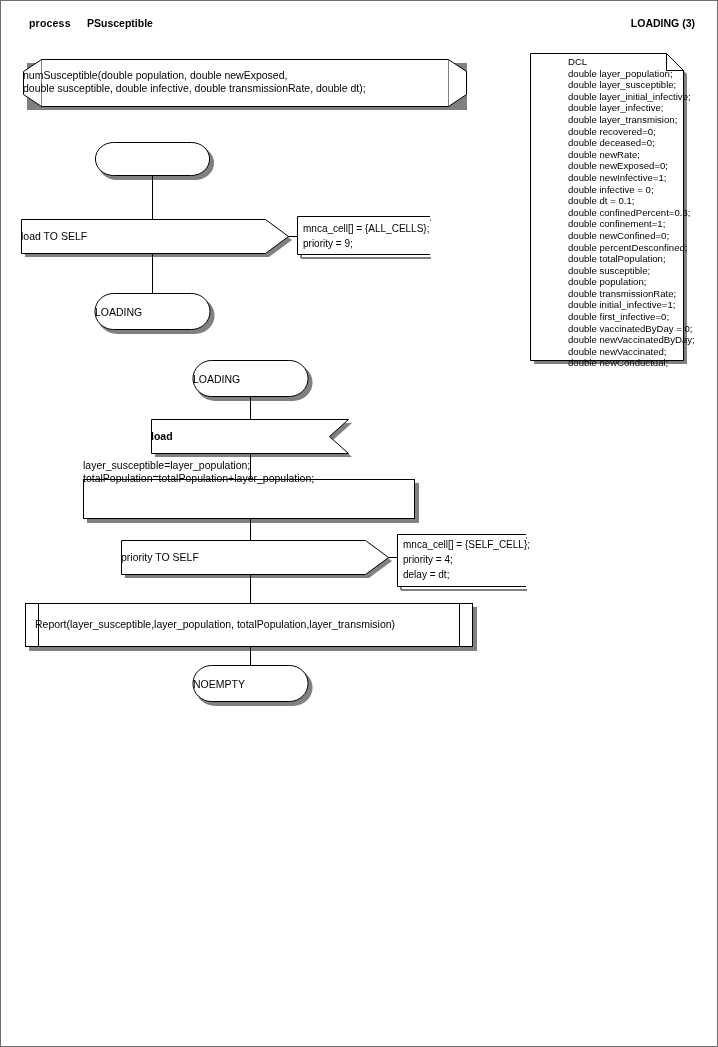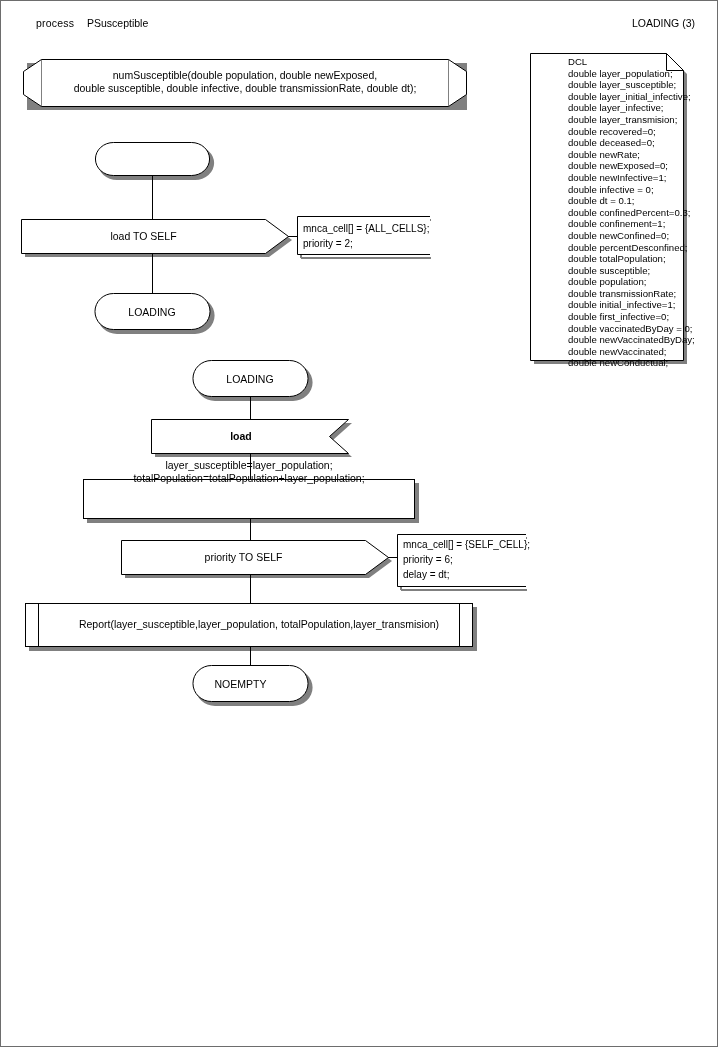--- a/index.html
+++ b/index.html
@@ -15,33 +15,34 @@
     box-sizing:border-box;
     border:1px solid #6d6d6d;
     background:#fff;
     overflow:hidden;
   }
   .hdr{
     position:absolute;
     font-size:10.5px;
     line-height:12px;
     white-space:nowrap;
-  }
-  #hdr-process{ left:28px; top:16px; font-weight:normal; letter-spacing:0.2px;margin-left:7px;}
+    font-weight:bold;
+  }
+  #hdr-process{ left:28px; top:16px; font-weight:bold; letter-spacing:0.2px;}
   #hdr-diagram{ left:86px; top:16px; }
   #hdr-state{ right:22px; top:16px; }
 
   
   .node{ position:absolute; }
   .node svg{ display:block; overflow:visible; }
   .lbl{
     position:absolute;
     font-size:10.5px;
     line-height:13px;
-    text-align:center;
+    text-align:left;
     white-space:pre;
     color:#000;
   }
 
   
   .conn{
     position:absolute;
     background:#000;
     width:1px;
   }
@@ -146,21 +147,21 @@
 
   <div class="conn h" style="left:287px; top:235px; width:11px; height:1px; background:#000;"></div>
 
   <div class="node" style="left:296px; top:215px;">
     <svg width="134" height="43" viewBox="0 0 134 43">
       <path d="M4,4 L134,4 M4,4 L4,42 M4,42 L134,42" fill="none" stroke="#808080" stroke-width="2"></path>
       <path d="M133,0.5 L0.5,0.5 L0.5,38.5 L133,38.5" fill="#ffffff" stroke="#000000" stroke-width="1"></path>
     </svg>
   </div>
   <div class="cmt-text" style="left:302px; top:220px;">mnca_cell[] = {ALL_CELLS};
-priority = 2;</div>
+priority = 9;</div>
 
   <div class="conn" style="left:151px; top:252px; height:41px;"></div>
 
   <div class="node" style="left:94px; top:292px;">
     <svg width="118" height="44" viewBox="0 0 118 44">
       <path d="M22,4 L100,4 A18,17 0 0 1 100,41 L22,41 A18,17 0 0 1 22,4 Z" fill="#808080"></path>
       <path d="M18.5,0.5 L96.5,0.5 A17.5,17 0 0 1 96.5,36.5 L18.5,36.5 A17.5,17 0 0 1 18.5,0.5 Z" fill="#ffffff" stroke="#000000"></path>
     </svg>
   </div>
   <div class="lbl" style="left:94px; top:305px; width:114px;">LOADING</div>
@@ -206,21 +207,21 @@
 
   <div class="conn h" style="left:387px; top:556px; width:11px; height:1px; background:#000;"></div>
 
   <div class="node" style="left:396px; top:533px;">
     <svg width="130" height="57" viewBox="0 0 130 57">
       <path d="M4,4 L130,4 M4,4 L4,56 M4,56 L130,56" fill="none" stroke="#808080" stroke-width="2"></path>
       <path d="M129,0.5 L0.5,0.5 L0.5,52.5 L129,52.5" fill="#ffffff" stroke="#000000" stroke-width="1"></path>
     </svg>
   </div>
   <div class="cmt-text" style="left:402px; top:536px;">mnca_cell[] = {SELF_CELL};
-priority = 6;
+priority = 4;
 delay = dt;</div>
 
   <div class="conn" style="left:249px; top:574px; height:29px;"></div>
 
   <div class="node" style="left:24px; top:602px;">
     <svg width="452" height="48" viewBox="0 0 452 48">
       <rect x="4" y="4" width="448" height="44" fill="#808080"></rect>
       <rect x="0.5" y="0.5" width="447" height="43" fill="#ffffff" stroke="#000000"></rect>
       <line x1="13.5" y1="0.5" x2="13.5" y2="43.5" stroke="#000000"></line>
       <line x1="434.5" y1="0.5" x2="434.5" y2="43.5" stroke="#000000"></line>

